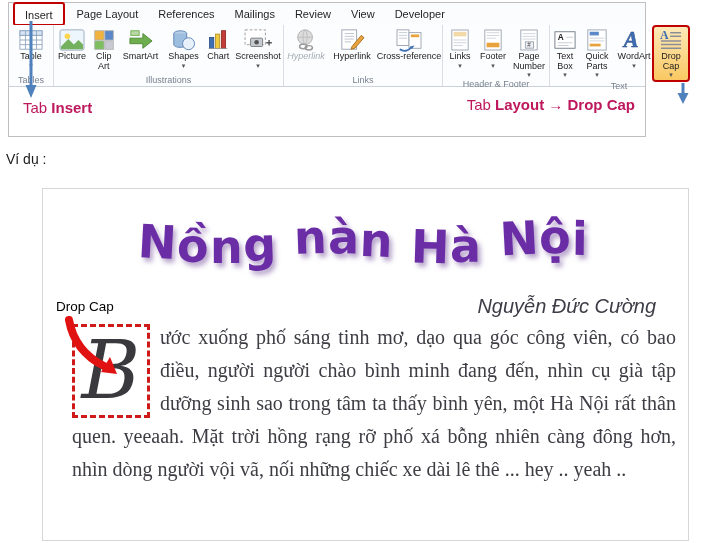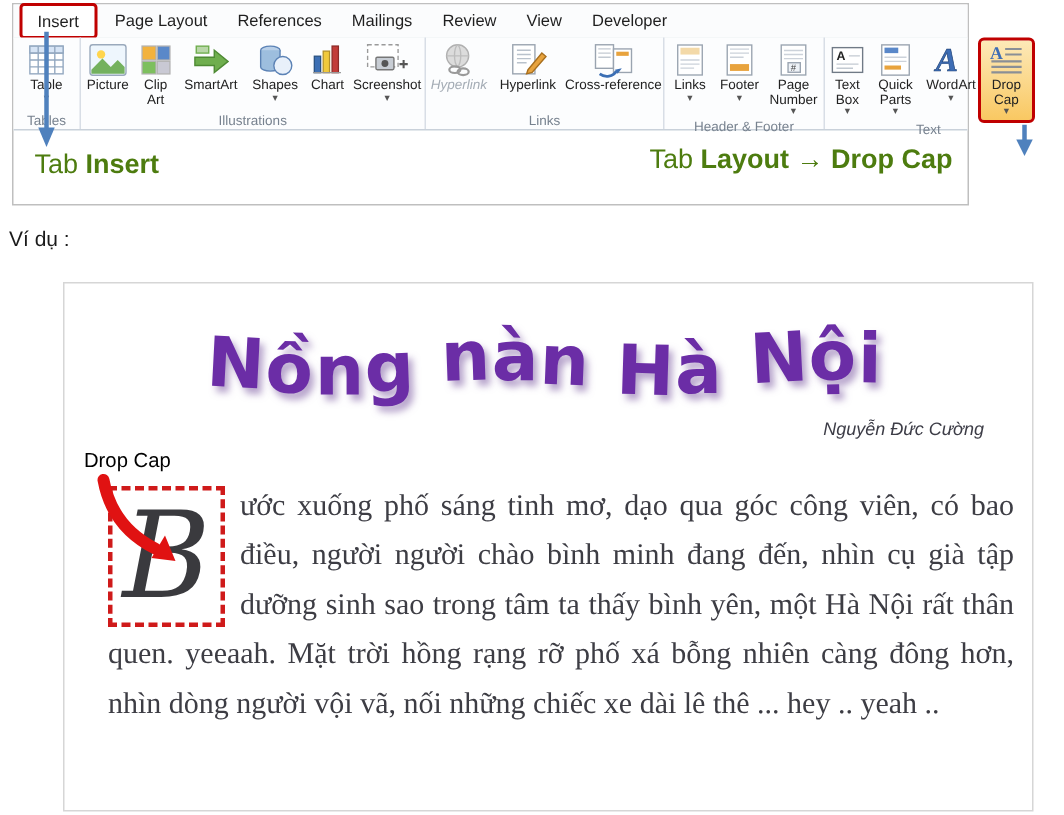--- a/index.html
+++ b/index.html
@@ -27,35 +27,35 @@
   .rbtn{display:flex;flex-direction:column;align-items:center;box-sizing:border-box;}
   .ricon{height:25px;display:flex;align-items:center;justify-content:center;}
   .rlabel{font-size:9px;line-height:9.5px;color:#222;text-align:center;}
   .dd{font-size:7px;line-height:7px;color:#555;text-align:center;}
   .disabled .rlabel{color:#a4acb5;font-style:italic;}
   .hl{background:linear-gradient(#fde9b8,#f9c862);outline:2px solid #c00000;
       outline-offset:0;border-radius:2px;padding:0 2px 2px;}
 
   
   .callout-arrow{position:absolute;}
-  .cap{position:absolute;font-size:18px;color:#4d7c0f;white-space:nowrap;}
+  .cap{position:absolute;font-size:15px;color:#be185d;white-space:nowrap;}
   .cap b{font-weight:bold;}
   .cap-left{left:14px;top:96px;}
   .cap-right{right:10px;top:93px;}
 
   
   .vidu{position:absolute;left:6px;top:151px;font-size:14px;color:#1a1a1a;}
   .example-box{position:absolute;left:42px;top:188px;width:647px;height:353px;
                border:1px solid #d6d6d6;background:#fff;box-sizing:border-box;}
   .wordart{position:absolute;left:40px;top:26px;width:560px;text-align:center;
            font-family:"DejaVu Sans",sans-serif;font-weight:bold;font-size:46px;
            letter-spacing:1px;color:#6b2da6;
            text-shadow:3px 4px 5px rgba(122,88,160,0.55);}
   .wordart span{display:inline-block;}
-  .author{position:absolute;right:32px;top:90px;font-style:italic;font-size:12px;
+  .author{position:absolute;right:32px;top:106px;font-style:italic;font-size:20px;
           color:#3d3d47;}
   .dropcap-label{position:absolute;left:13px;top:110px;font-size:13.5px;color:#000;}
   .pointer-arrow{position:absolute;left:16px;top:126px;z-index:3;}
   .body-par{position:absolute;left:29px;top:132px;width:604px;margin:0;
             font-family:"Liberation Serif",serif;font-size:20px;line-height:33px;
             color:#3d3d44;text-align:justify;}
   .dropcap-box{float:left;width:78px;height:94px;border:3px dashed #cf1a1a;
                margin:3px 10px 0 0;display:flex;align-items:center;justify-content:center;
                font-family:"DejaVu Serif",serif;font-style:italic;font-size:80px;
                line-height:80px;color:#3a3a3e;box-sizing:border-box;}

